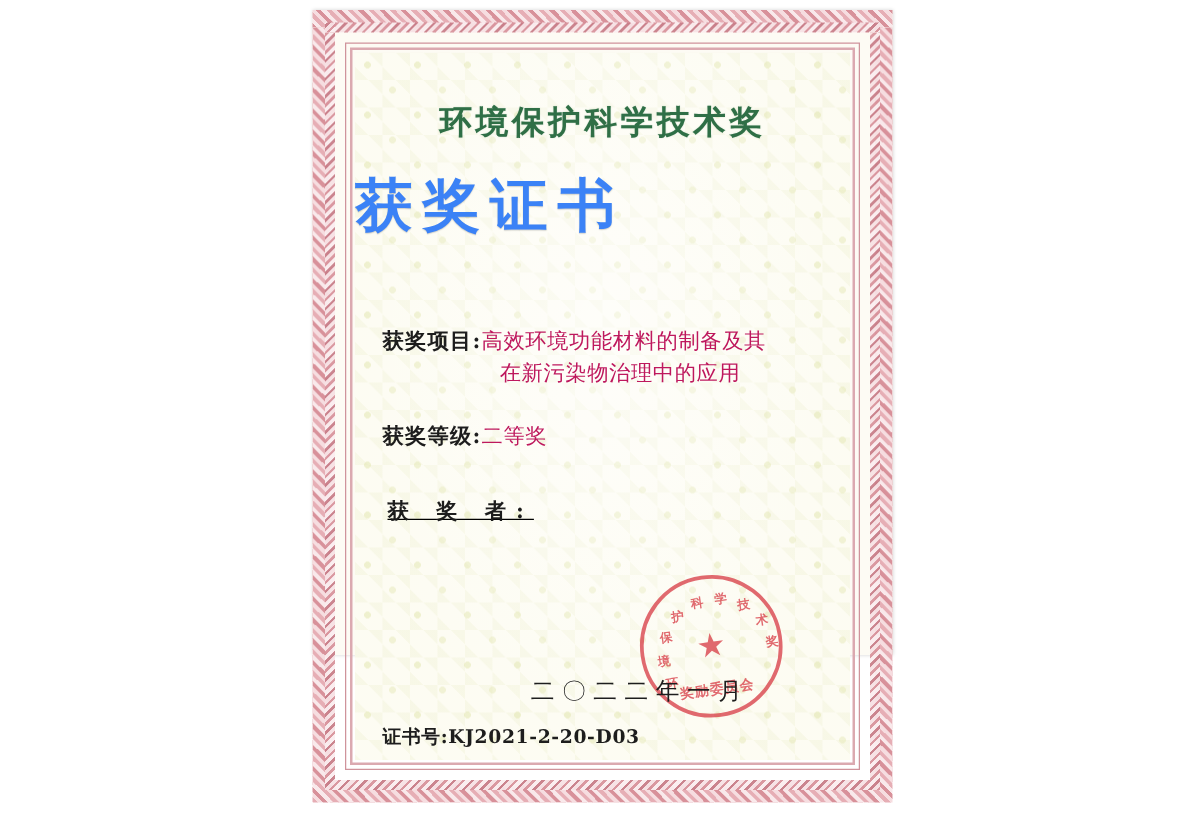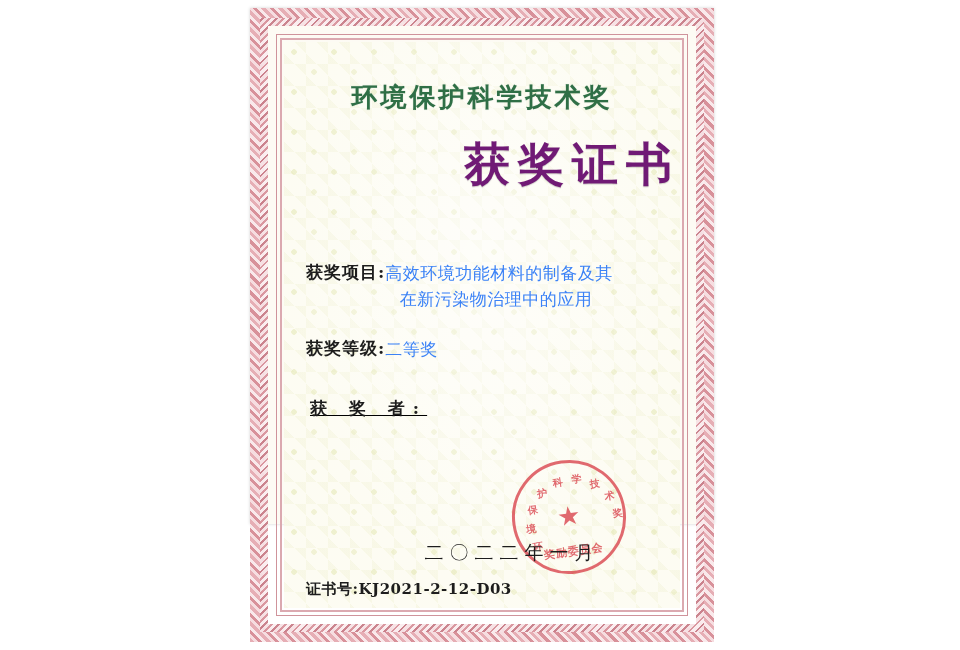--- a/index.html
+++ b/index.html
@@ -113,25 +113,25 @@
     letter-spacing: 3px;
     color: #2f6f46;
     font-family: "DejaVu Serif", "Liberation Serif", serif;
     text-shadow: 0 0 1px rgba(47,111,70,0.35);
   }
 
   .cert-title {
     position: absolute;
     top: 92px;
     width: 100%;
-    text-align: right;
+    text-align: left;
     font-size: 46px;
     font-weight: bold;
     letter-spacing: 8px;
-    color: #701a75;
+    color: #3b82f6;
     font-family: "DejaVu Serif", "Liberation Serif", serif;
     text-shadow: 0 1px 1px rgba(0,0,0,0.18);
   }
 
   .row {
     display: flex;
     align-items: flex-start;
     padding-left: 22px;
     padding-right: 18px;
     margin-bottom: 4px;
@@ -140,21 +140,21 @@
   .row-label {
     font-size: 17px;
     font-weight: bold;
     color: #1d1d1d;
     white-space: nowrap;
     font-family: "DejaVu Serif", "Liberation Serif", serif;
     letter-spacing: 1px;
   }
   .row-value {
     font-size: 17px;
-    color: #3b82f6;
+    color: #be185d;
     font-family: "DejaVu Serif", "Liberation Serif", serif;
     line-height: 1.5;
     letter-spacing: 0.5px;
   }
   .row-value .line2 {
     display: block;
     text-align: center;
     padding-right: 6px;
   }
 
@@ -301,18 +301,18 @@
           <span class="seal-char" style="transform: rotate(60deg) translate(0,-44px) rotate(-60deg);">术</span>
           <span class="seal-char" style="transform: rotate(85deg) translate(0,-44px) rotate(-85deg);">奖</span>
         </div>
         <div class="seal-star">★</div>
         <div class="seal-bottom">奖励委员会</div>
       </div>
 
       <div class="date-line">二〇二二年一月</div>
 
       <div class="cert-number">
-        <span>证书号:</span><span>KJ2021-2-12-D03</span>
+        <span>证书号:</span><span>KJ2021-2-20-D03</span>
       </div>
 
     </div>
   </div>
 </div>
 
 </body></html>

